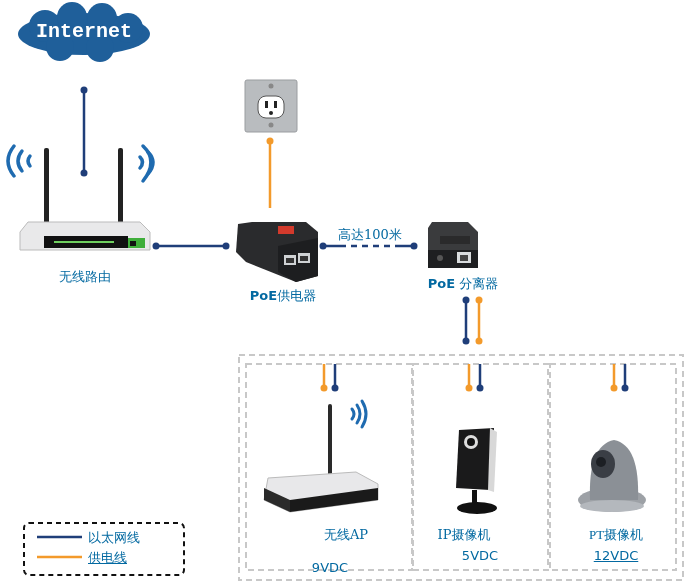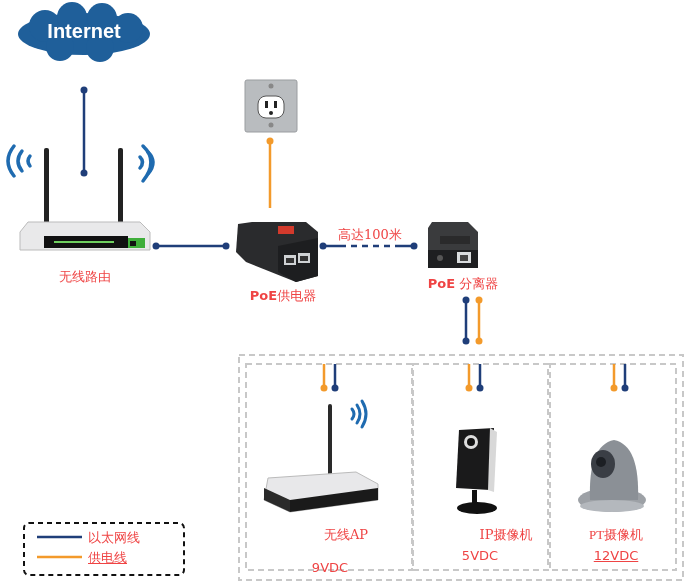--- a/index.html
+++ b/index.html
@@ -1,19 +1,19 @@
 <!DOCTYPE html>
 <html><head>
 <meta charset="utf-8">
 <style>
   html, body { margin:0; padding:0; background:#ffffff; }
   body { width:685px; height:585px; position:relative; overflow:hidden;
          font-family:"DejaVu Sans", sans-serif; }
   .abs { position:absolute; }
-  .lbl { position:absolute; font-family:"DejaVu Serif", serif; font-size:13px; color:#ef4444; white-space:nowrap; text-align:center; }
+  .lbl { position:absolute; font-family:"DejaVu Serif", serif; font-size:13px; color:#0369a1; white-space:nowrap; text-align:center; }
   .lbl-b { font-family:"DejaVu Sans", sans-serif; font-weight:bold; }
   svg { position:absolute; left:0; top:0; }
 </style>
 </head>
 <body>
 
 <svg width="685" height="585">
 
   <rect x="239" y="355" width="444" height="225" fill="none" stroke="#c8c8c8" stroke-width="2" stroke-dasharray="6,4"></rect>
   <rect x="246" y="364" width="166" height="206" fill="none" stroke="#c8c8c8" stroke-width="2" stroke-dasharray="6,4"></rect>
@@ -159,37 +159,37 @@
     <ellipse cx="603" cy="464" rx="12" ry="14" fill="#3a3e45"></ellipse>
     <circle cx="601" cy="462" r="5" fill="#1c1f24"></circle>
     <ellipse cx="612" cy="506" rx="32" ry="6" fill="#b4b8bd"></ellipse>
   </g>
 
   <rect x="24" y="523" width="160" height="52" rx="5" fill="none" stroke="#111" stroke-width="2" stroke-dasharray="5,4"></rect>
   <line x1="37" y1="537" x2="82" y2="537" stroke="#1f3e79" stroke-width="2.5"></line>
   <line x1="37" y1="557" x2="82" y2="557" stroke="#f39a2b" stroke-width="2.5"></line>
 </svg>
 
-<div class="abs" style="left:28px; top:20px; width:112px; text-align:center; color:#fff; font-weight:bold; font-size:20px; font-family:Liberation Sans, sans-serif;">Internet</div>
+<div class="abs" style="left:28px; top:20px; width:112px; text-align:center; color:#fff; font-weight:bold; font-size:20px; font-family:Liberation Mono, monospace;">Internet</div>
 
 <div class="lbl" style="left:40px; top:268px; width:90px;">无线路由</div>
 
 <div class="lbl" style="left:238px; top:287px; width:90px;">
   <span class="lbl-b">PoE</span><span>供电器</span>
 </div>
 
 <div class="lbl" style="left:330px; top:226px; width:80px;">高达100米</div>
 
 <div class="lbl" style="left:418px; top:275px; width:90px;">
   <span class="lbl-b">PoE</span><span> 分离器</span>
 </div>
 
 <div class="lbl" style="left:296px; top:526px; width:100px;">无线AP</div>
 <div class="lbl" style="left:280px; top:548px; width:100px; font-family:'DejaVu Sans', sans-serif;margin-top:12px;">9VDC</div>
 
-<div class="lbl" style="left:456px; top:526px; width:100px;">IP摄像机</div>
+<div class="lbl" style="left:414px; top:526px; width:100px;">IP摄像机</div>
 <div class="lbl" style="left:430px; top:548px; width:100px; font-family:'DejaVu Sans', sans-serif;">5VDC</div>
 
 <div class="lbl" style="left:566px; top:526px; width:100px;font-family:Liberation Serif, serif;">PT摄像机</div>
 <div class="lbl" style="left:566px; top:548px; width:100px; font-family:'DejaVu Sans', sans-serif;text-decoration:underline;">12VDC</div>
 
 <div class="lbl" style="left:88px; top:529px; text-align:left;">以太网线</div>
 <div class="lbl" style="left:88px; top:549px; text-align:left;text-decoration:underline;">供电线</div>
 
 </body></html>

